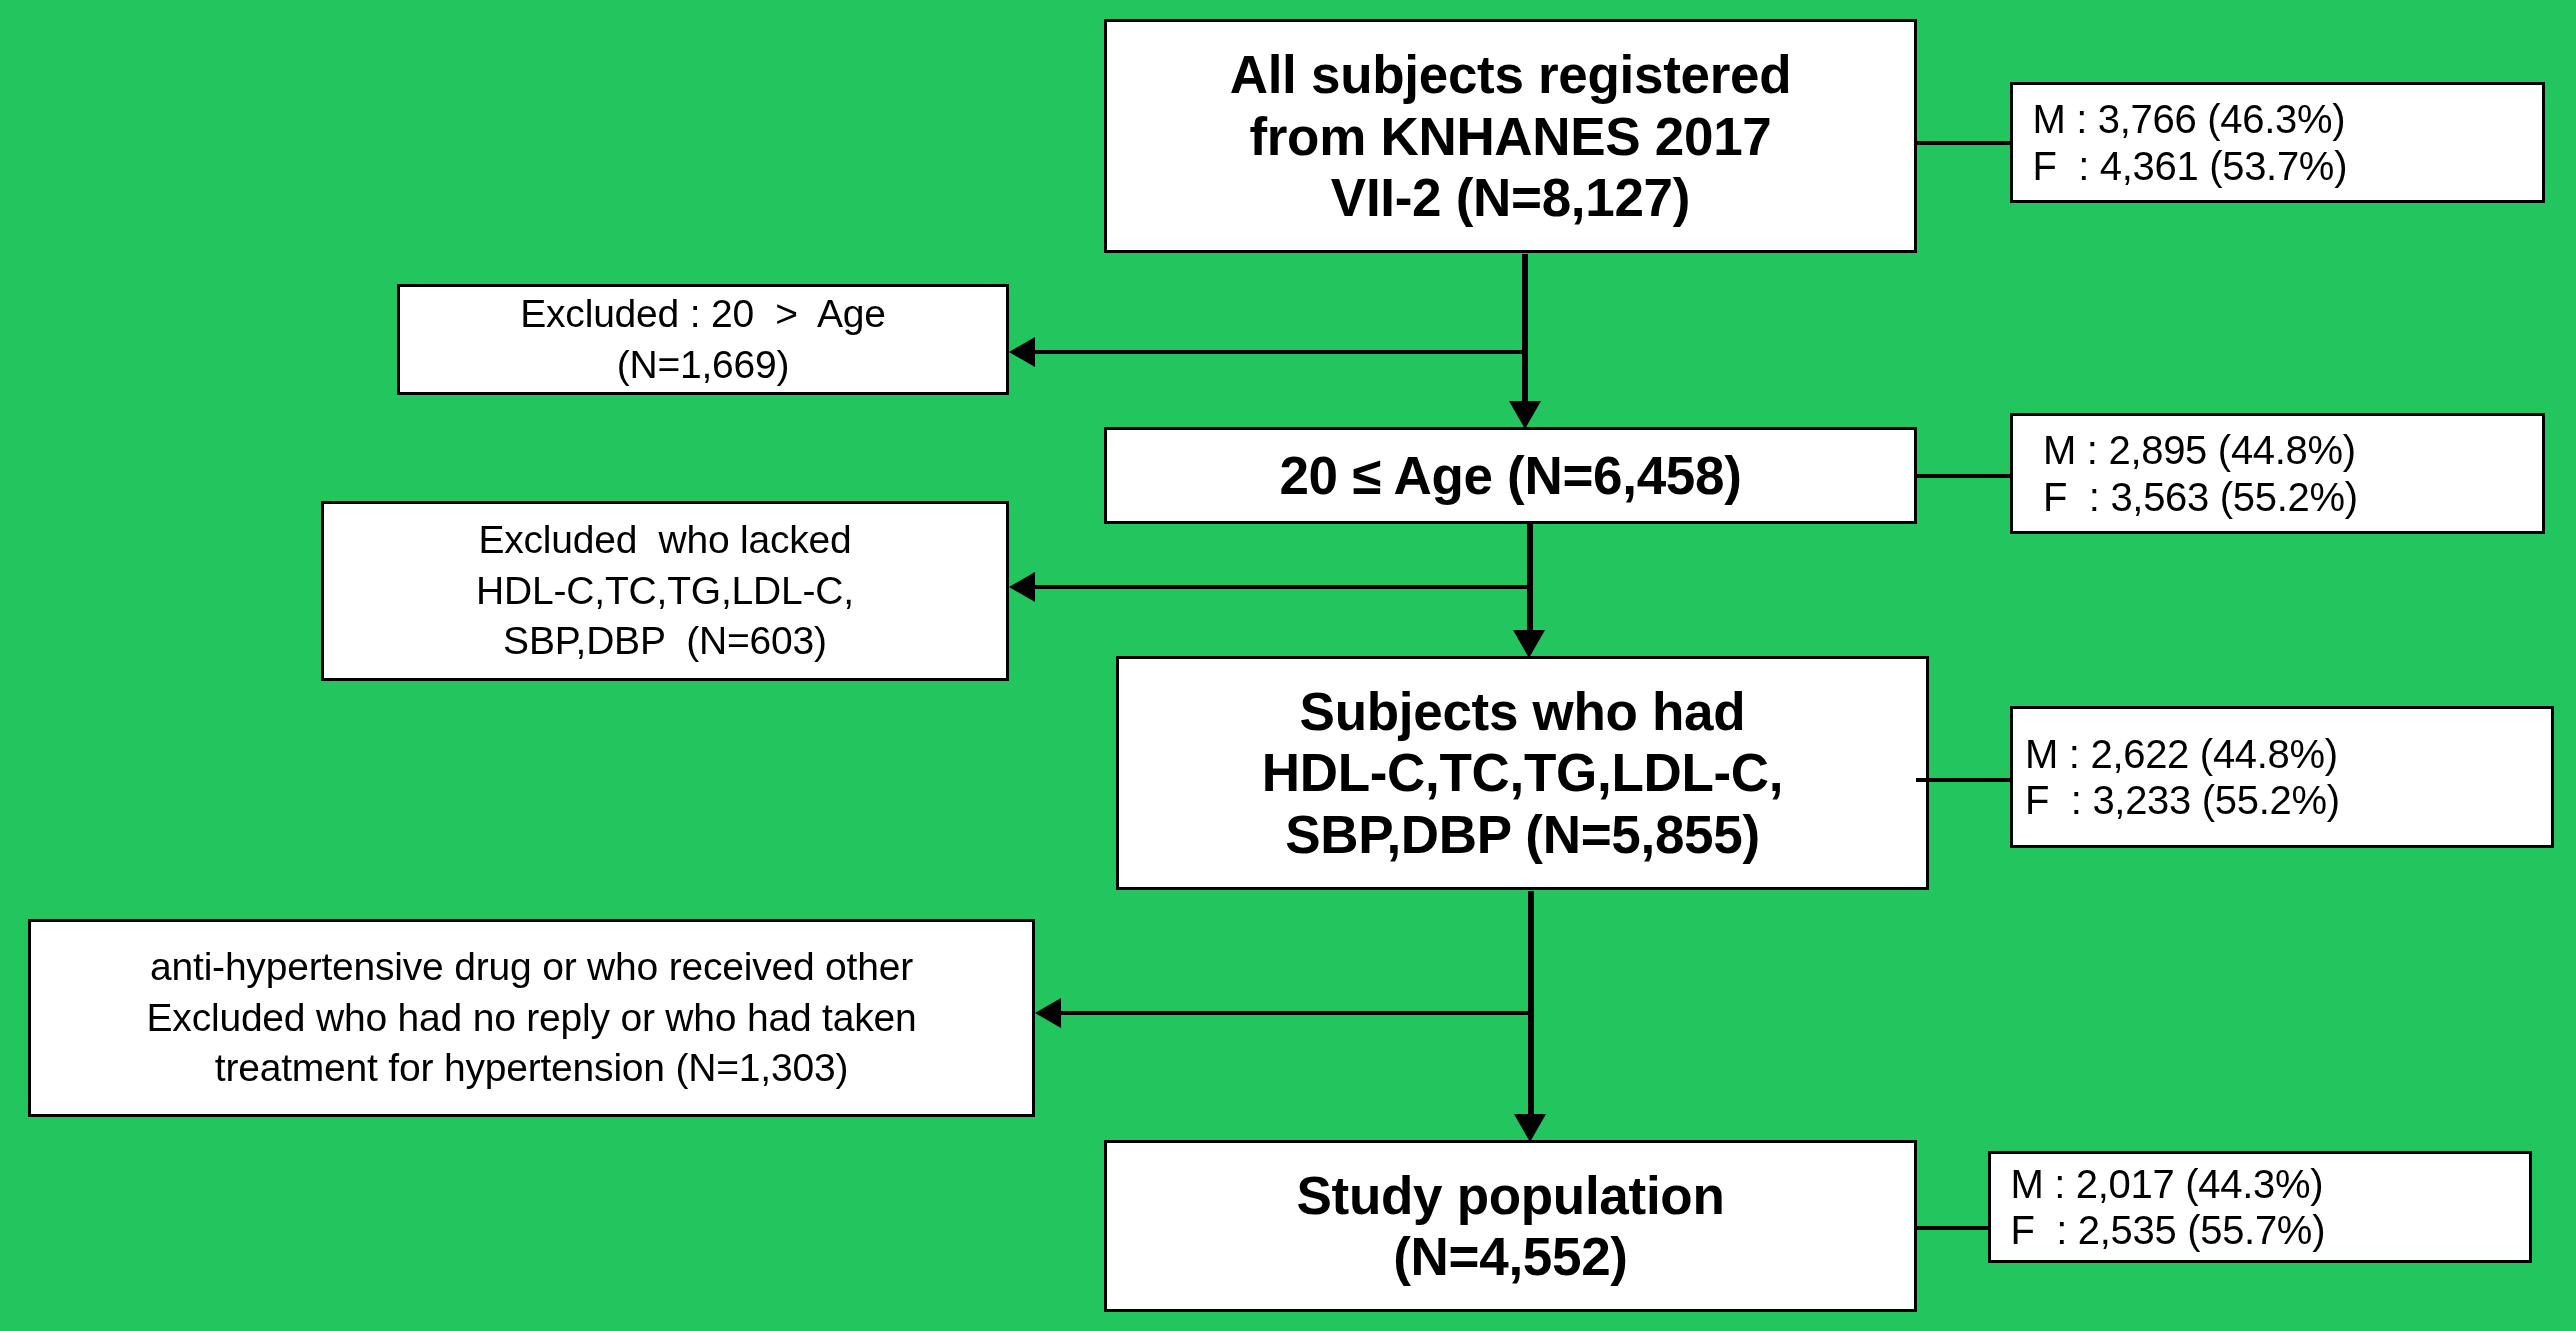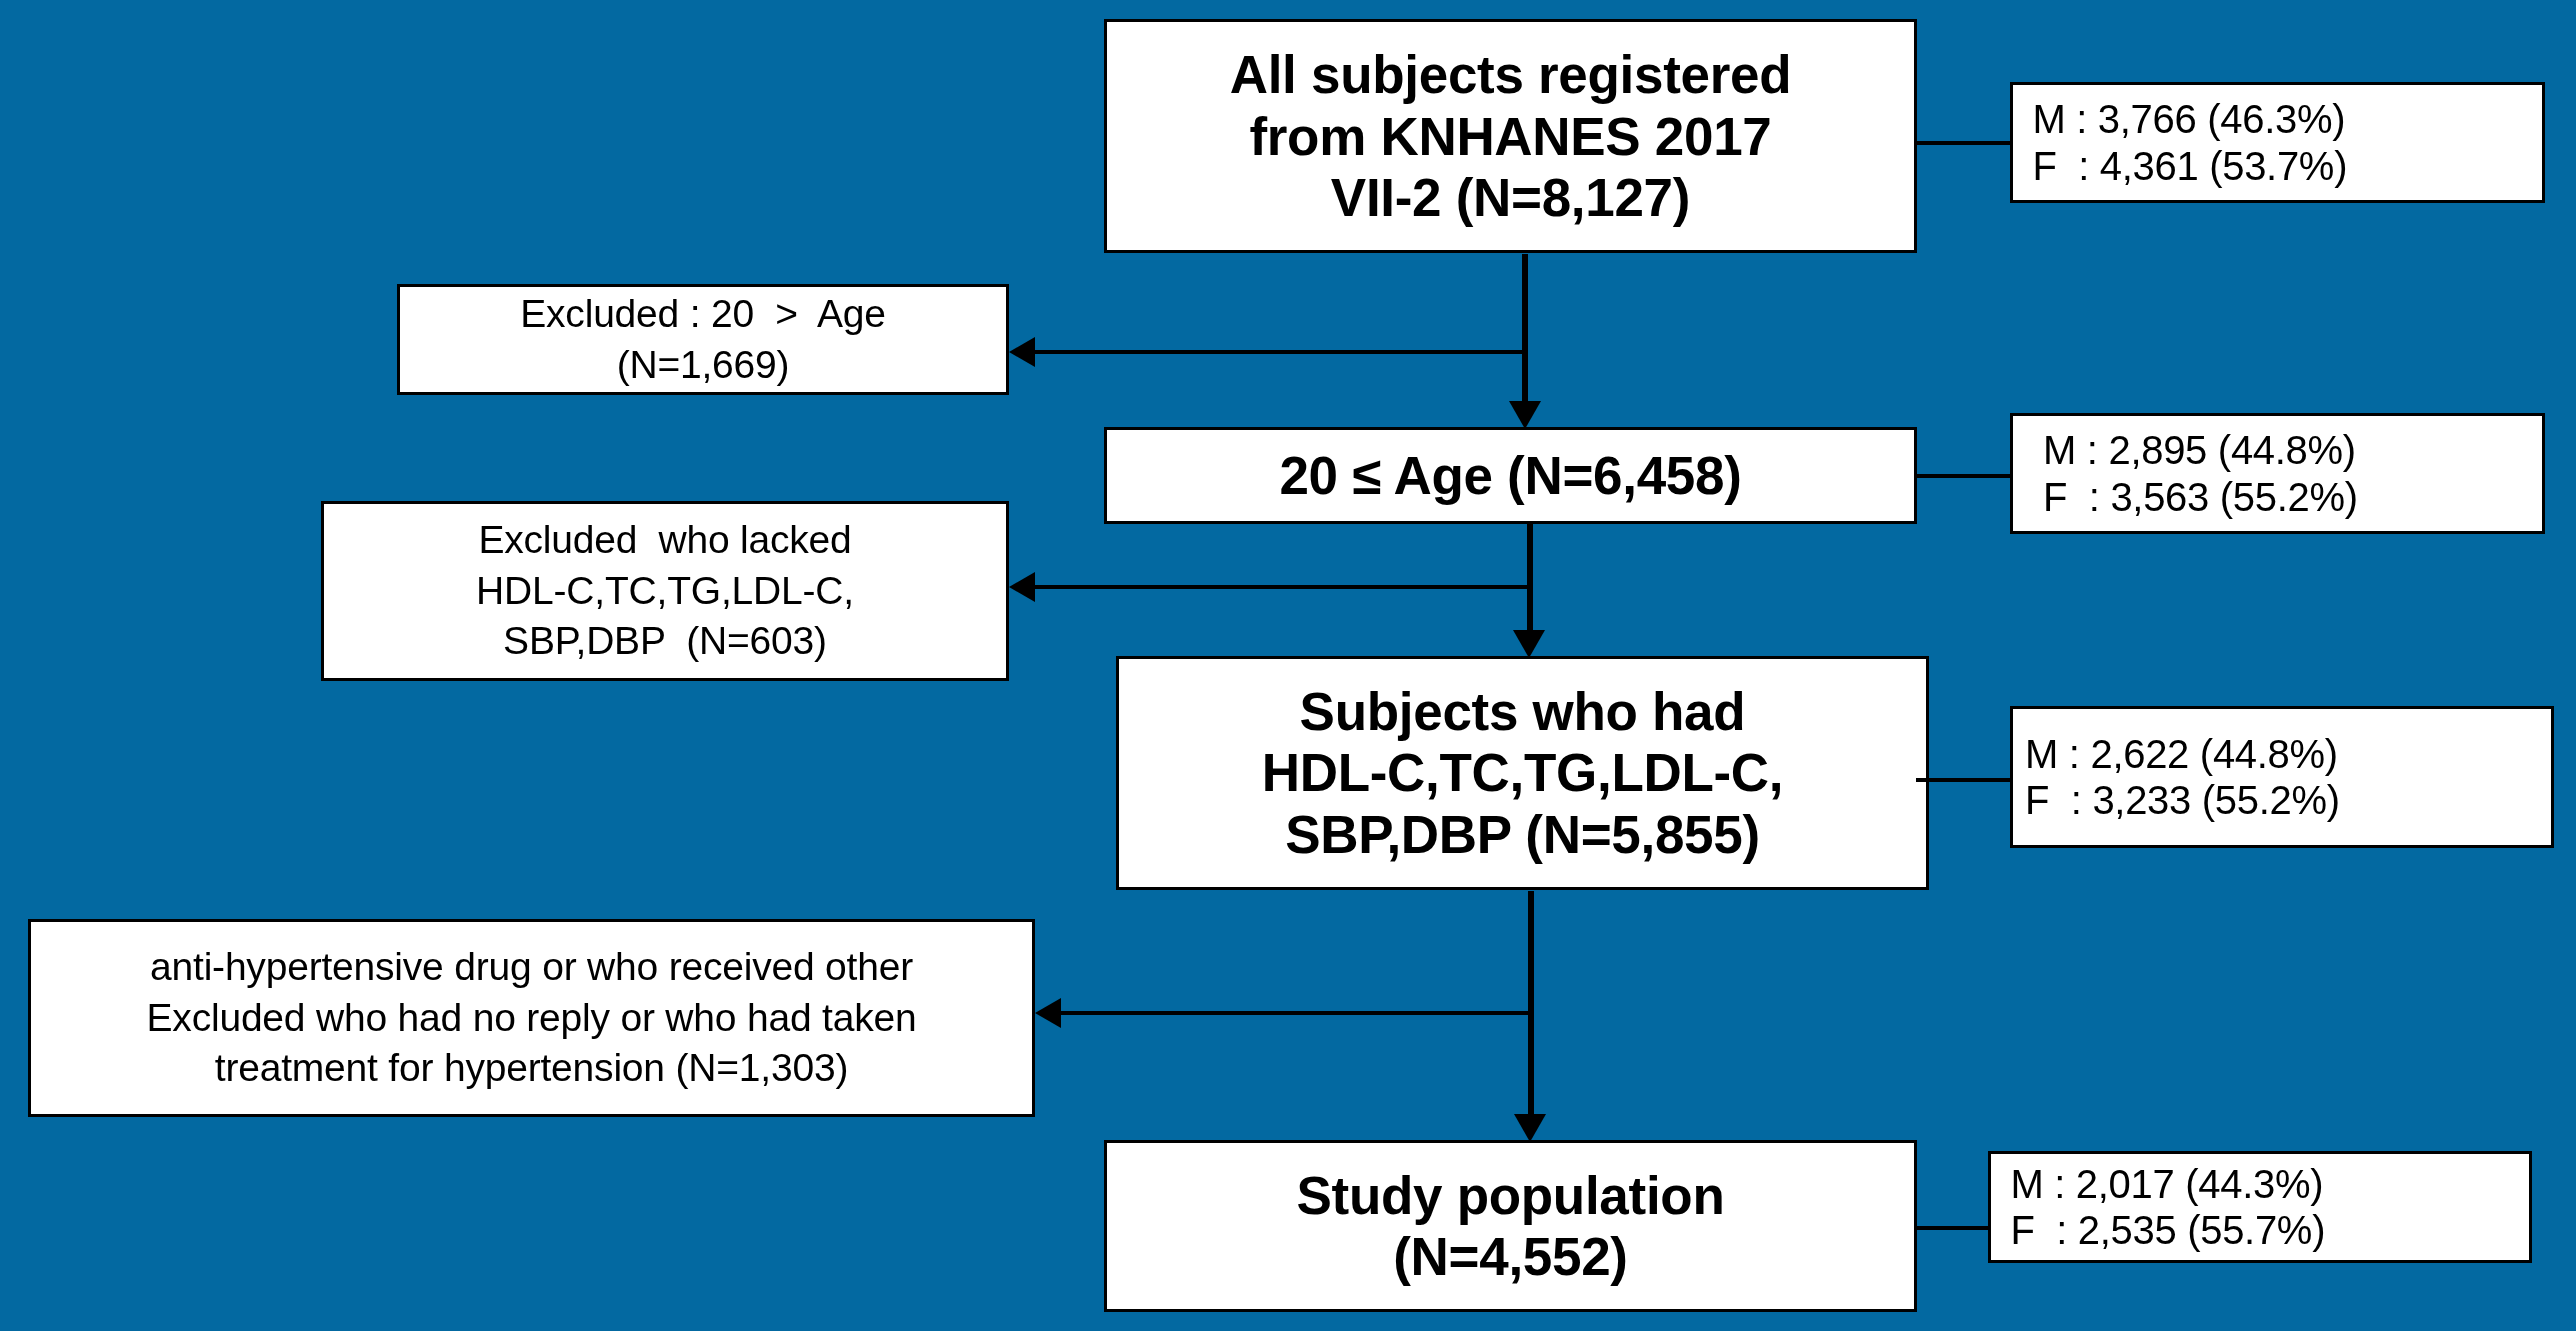--- a/index.html
+++ b/index.html
@@ -9,21 +9,21 @@
     background: #ffffff;
   }
   body {
     font-family: "Liberation Sans", sans-serif;
     color: #000000;
   }
   #canvas {
     position: relative;
     width: 2576px;
     height: 1332px;
-    background: #0369a1;
+    background: #22c55e;
     overflow: hidden;
   }
 
   
   .box {
     position: absolute;
     box-sizing: border-box;
     border: 3.5px solid #000000;
     background: #ffffff;
     display: flex;

